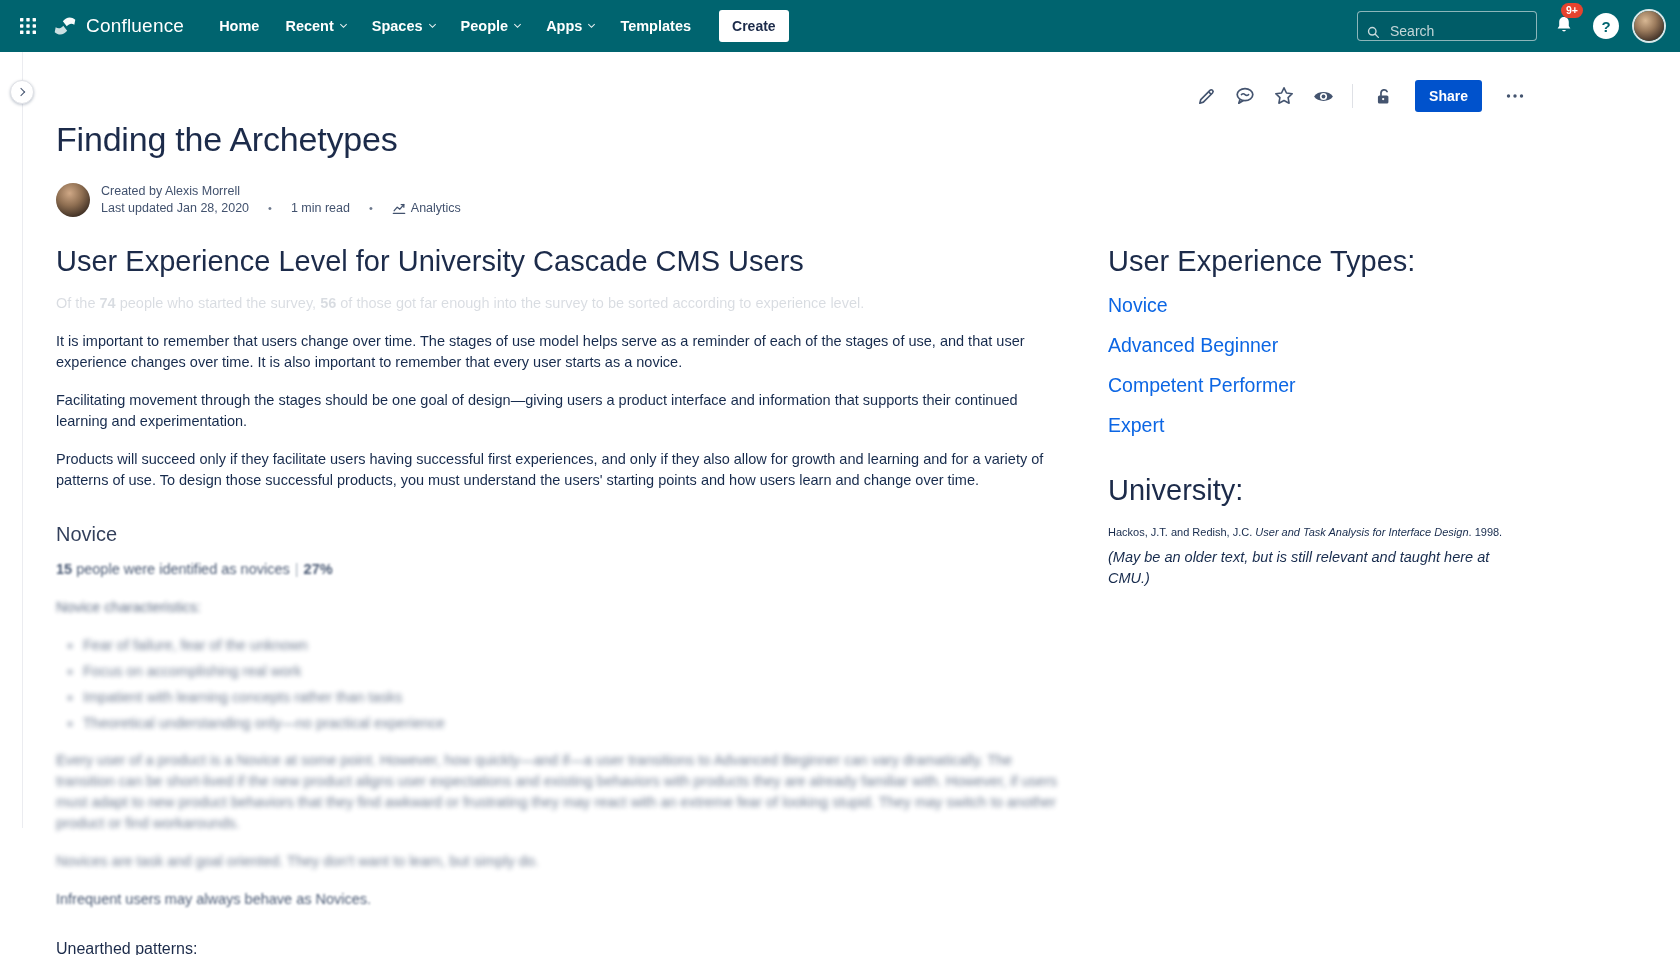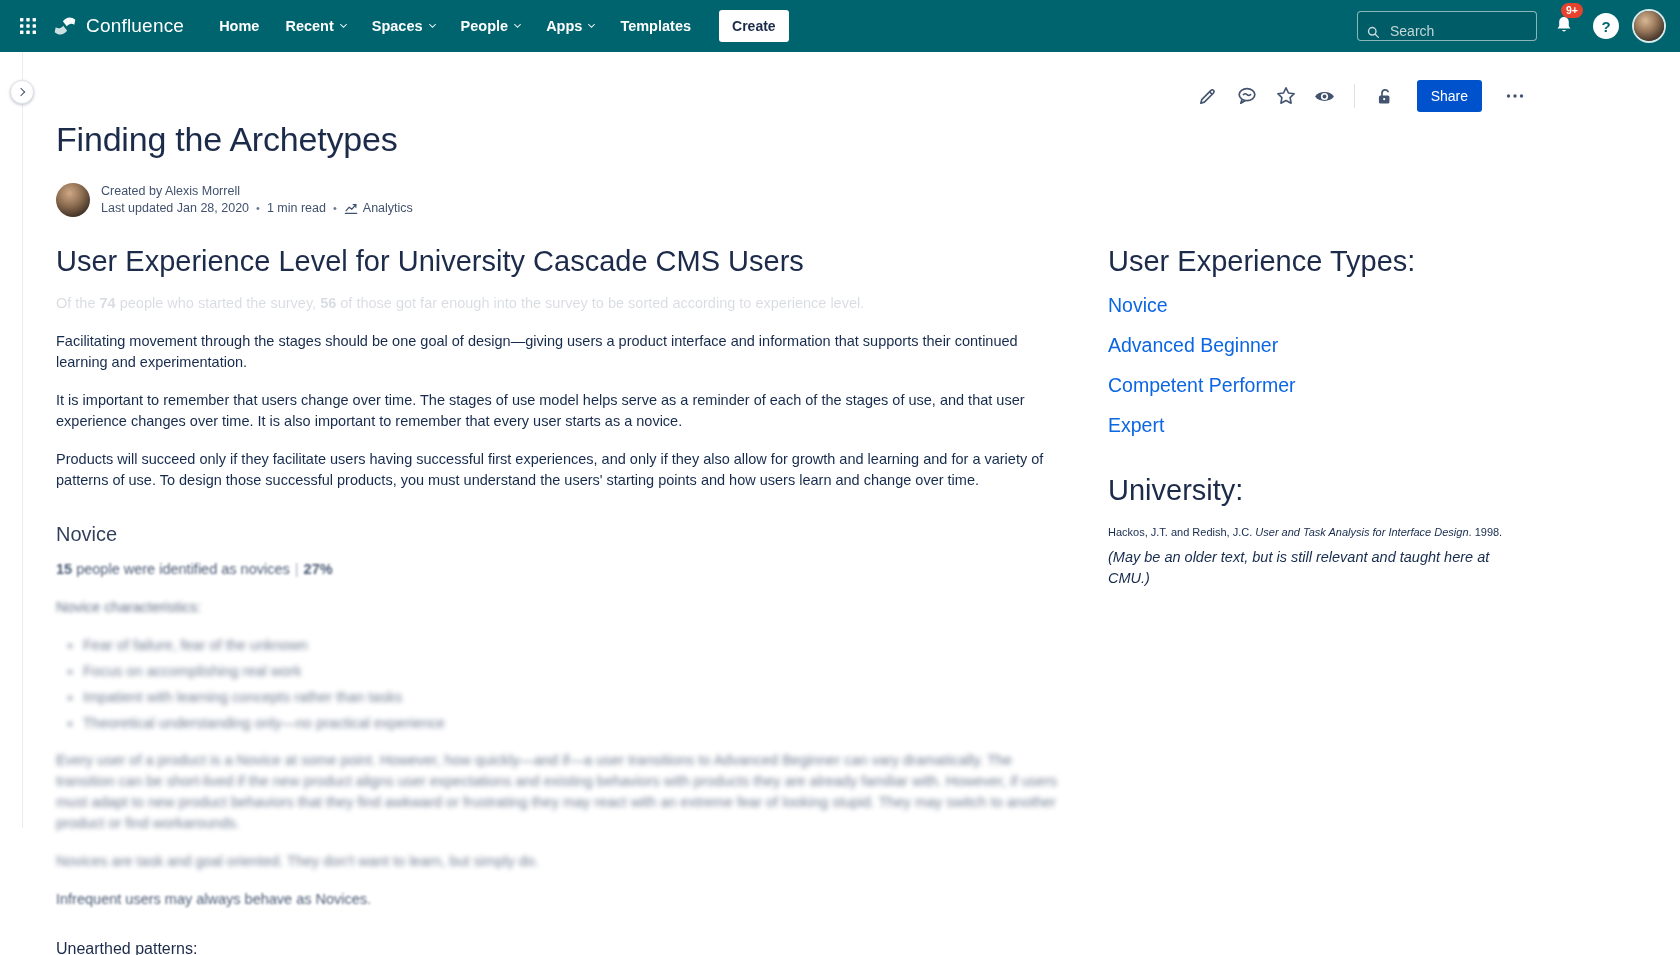--- a/index.html
+++ b/index.html
@@ -25,28 +25,28 @@
   .help-btn { width:26px; height:26px; border-radius:50%; background:#fff; color:#00646F; font-weight:700; font-size:15px; display:flex; align-items:center; justify-content:center; cursor:pointer; }
   .nav-avatar { width:30px; height:30px; border-radius:50%; background:radial-gradient(circle at 38% 32%, #d8b894 0%, #9a7a5c 38%, #4e3b2e 72%, #23201c 100%); box-shadow:0 0 0 2px rgba(255,255,255,.85); cursor:pointer; }
   
   .left-rail { position:absolute; left:22px; top:52px; width:1px; height:776px; background:#EBECF0; }
   .rail-btn { position:absolute; left:10px; top:80px; width:24px; height:24px; border-radius:50%; background:#fff; border:1px solid #DFE1E6; box-shadow:0 1px 3px rgba(9,30,66,.25); display:flex; align-items:center; justify-content:center; cursor:pointer; }
   .chev-right { display:inline-block; width:6px; height:6px; border-right:1.8px solid #44546F; border-bottom:1.8px solid #44546F; transform:rotate(-45deg); margin-left:-2px; }
   
   .toolbar { display:flex; align-items:center; justify-content:flex-end; gap:9px; padding:28px 150px 0 0; }
   .tool-btn { width:30px; height:30px; display:flex; align-items:center; justify-content:center; cursor:pointer; border-radius:3px; }
   .tool-divider { width:1px; height:24px; background:#DFE1E6; margin:0 5px; }
-  .share-btn { background:#0052CC; color:#fff; border-radius:3px; font-size:14px; font-weight:400; padding:8px 14px; border:none; margin:0 9px; cursor:pointer; font-family:inherit; }
+  .share-btn { background:#0052CC; color:#fff; border-radius:3px; font-size:14px; font-weight:700; padding:8px 14px; border:none; margin:0 9px; cursor:pointer; font-family:inherit; }
   
   .page-header { padding-left:56px; }
   .page-title { font-size:34px; font-weight:500; color:#1c2b4a; margin:8px 0 24px; letter-spacing:-.2px; }
   .byline { display:flex; gap:11px; align-items:center; margin-bottom:24px; }
   .byline-avatar { width:34px; height:34px; border-radius:50%; background:radial-gradient(circle at 40% 30%, #cfa886 0%, #8f6f52 40%, #463528 75%, #1f1c18 100%); }
   .byline-text { font-size:12.5px; color:#42526E; line-height:17px; }
-  .byline-row { display:flex; align-items:center; gap:7px; }
+  .byline-row { display:flex; align-items:center; gap:19px; }
   .dot-sep { color:#6B778C; font-size:11px; }
   .analytics-link { display:flex; align-items:center; gap:5px; cursor:pointer; color:#42526E; }
   
   .content-wrap { display:flex; padding-left:56px; }
   .main-col { width:1012px; }
   .aside-col { width:412px; margin-left:40px; }
   .main-col h2, .aside-col h2 { font-size:29px; font-weight:500; color:#1c2b4a; margin:4px 0 15px; }
   .main-col p { font-size:14.5px; line-height:21px; margin:0 0 17px; }
   .main-col h3 { font-size:20px; font-weight:500; color:#1c2b4a; margin:32px 0 13px; }
   .main-col h4 { font-size:16px; font-weight:400; color:#1c2b4a; margin:30px 0 10px; }
@@ -210,22 +210,22 @@
   </div>
 </header>
 
 <div class="content-wrap">
 
   <main class="main-col">
     <h2>User Experience Level for University Cascade CMS Users</h2>
 
     <p class="fade-hard"><span>Of the </span><b>74</b><span> people who started the survey, </span><b>56</b><span> of those got far enough into the survey to be sorted according to experience level.</span></p>
 
+    <p>It is important to remember that users change over time. The stages of use model helps serve as a reminder of each of the stages of use, and that user experience changes over time. It is also important to remember that every user starts as a novice.</p>
     <p>Facilitating movement through the stages should be one goal of design—giving users a product interface and information that supports their continued learning and experimentation.</p>
-    <p>It is important to remember that users change over time. The stages of use model helps serve as a reminder of each of the stages of use, and that user experience changes over time. It is also important to remember that every user starts as a novice.</p>
     <p>Products will succeed only if they facilitate users having successful first experiences, and only if they also allow for growth and learning and for a variety of patterns of use. To design those successful products, you must understand the users' starting points and how users learn and change over time.</p>
 
     <h3 class="blur-xs">Novice</h3>
 
     <p class="blur-sm"><b>15</b><span> people were identified as novices</span><span class="pipe">|</span><b>27%</b></p>
 
     <p class="blur-md">Novice characteristics:</p>
 
     <ul class="blur-lg">
       <li>Fear of failure, fear of the unknown</li>

